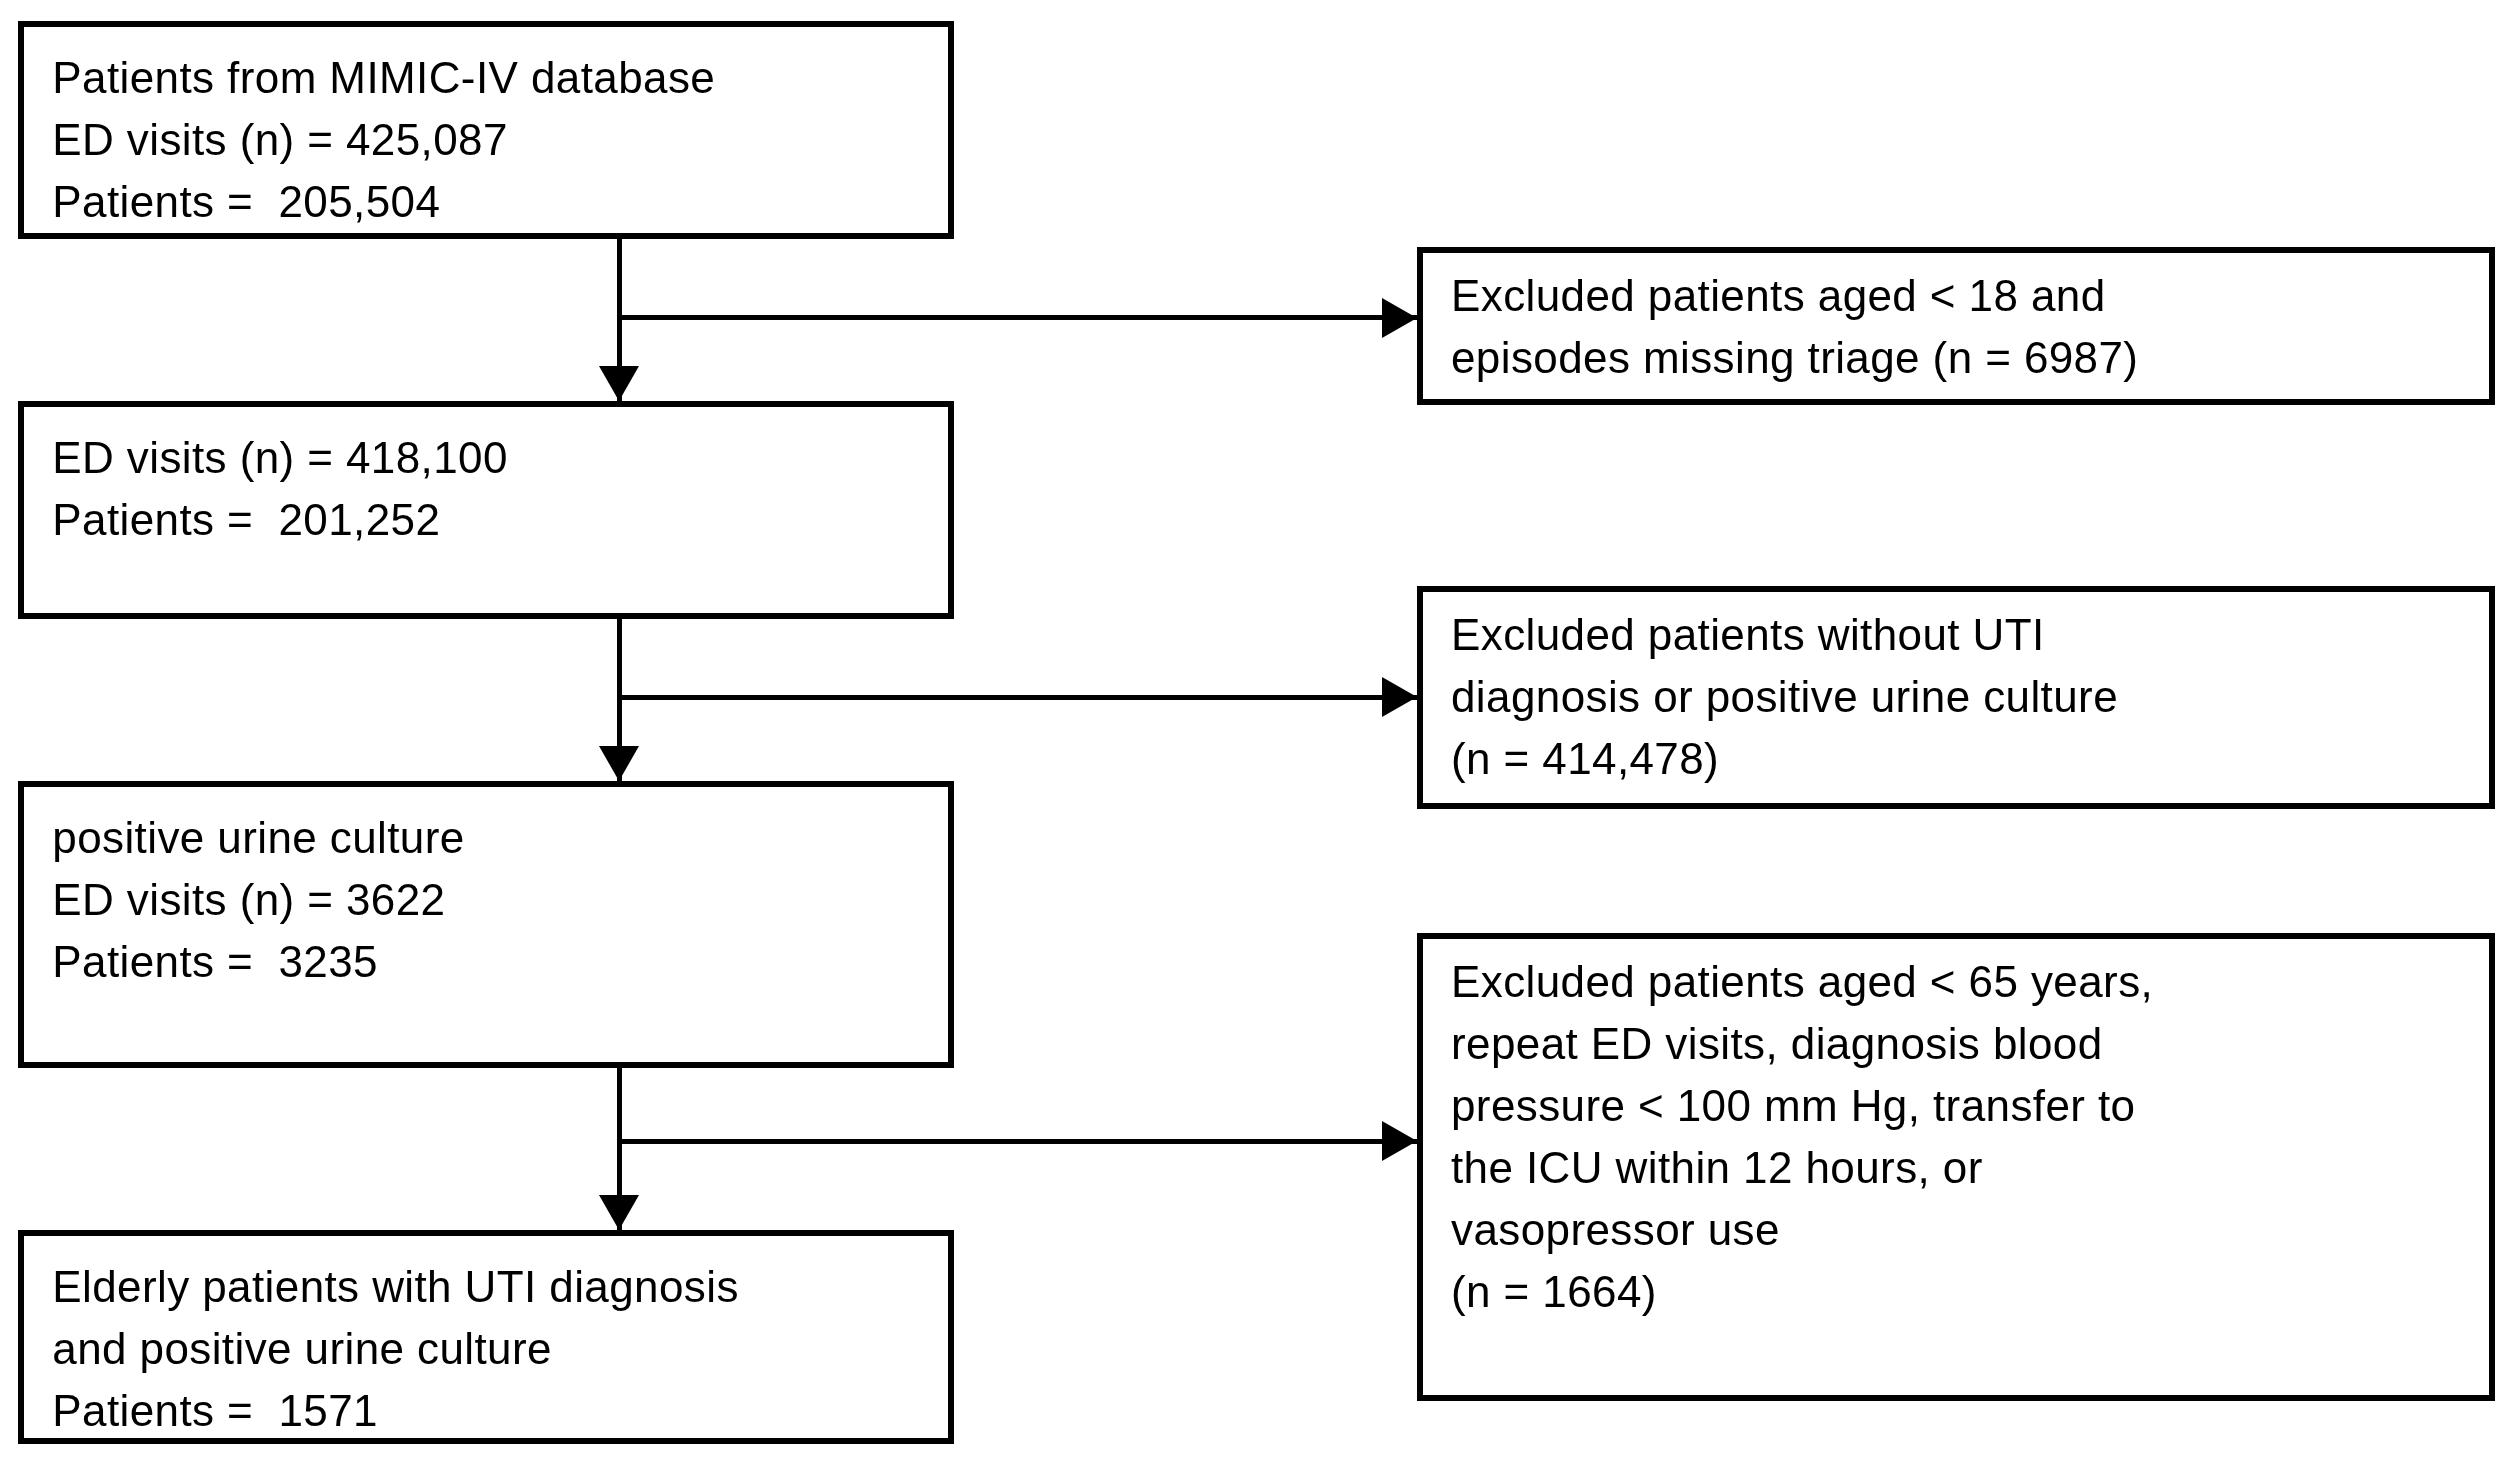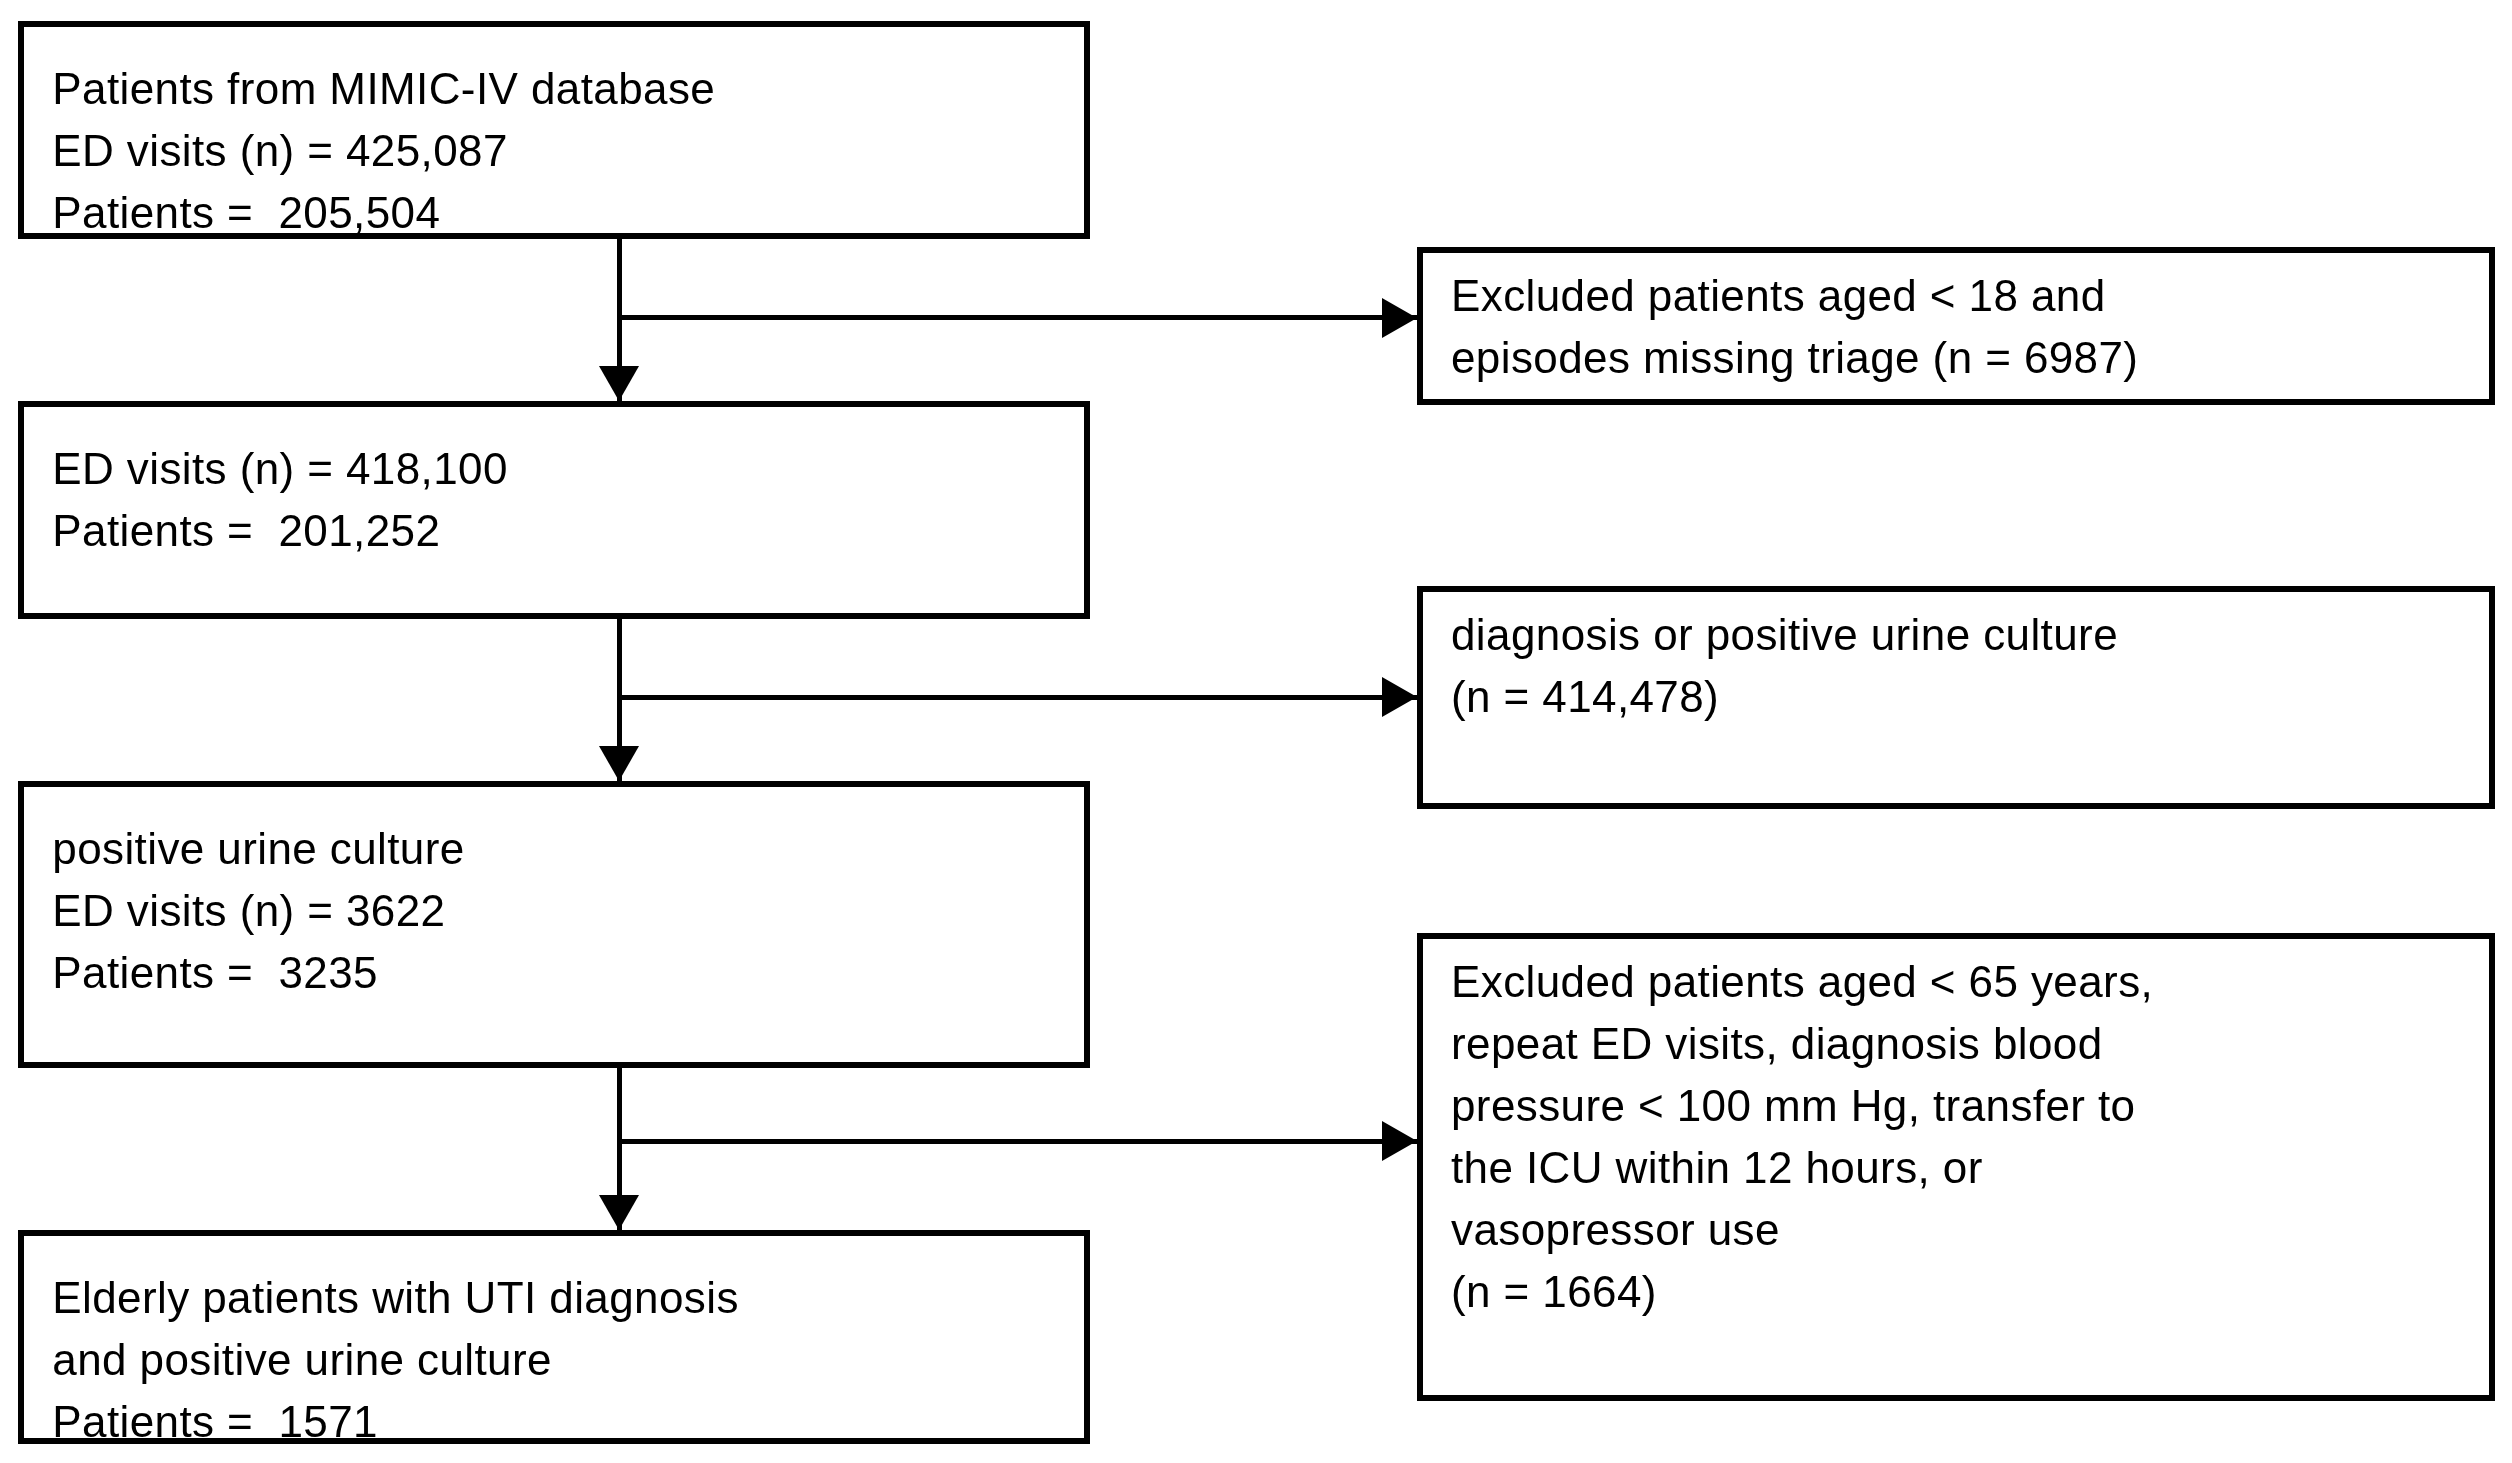--- a/index.html
+++ b/index.html
@@ -22,21 +22,21 @@
     border: 6.6px solid var(--line-color, #000000);
     background: var(--bg-color, #ffffff);
     font-size: 44px;
     line-height: 62px;
     font-weight: 400;
     letter-spacing: 0.4px;
   }
   .box .text-line {
     white-space: pre;      
   }
-  .main  { left: 18.3px;  width: 1072px; padding: 31px 28px; }
+  .main  { left: 18.3px;  width: 936px; padding: 20px 28px; }
   .excl  { left: 1417px; width: 1078px; padding: 11.6px 28px; }
 
   .b1 { top: 21px;   height: 218px; }
   .b2 { top: 401px;  height: 218px; }
   .b3 { top: 781px;  height: 287px; }
   .b4 { top: 1230px; height: 214px; }
 
   .e1 { top: 247px;  height: 158px; }
   .e2 { top: 586px;  height: 223px; }
   .e3 { top: 933px; height: 468px; }
@@ -109,20 +109,21 @@
       <div class="text-line">Elderly patients with UTI diagnosis</div>
       <div class="text-line">and positive urine culture</div>
       <div class="text-line">Patients =  1571</div>
     </div>
 
   <div class="box excl e1">
       <div class="text-line">Excluded patients aged &lt; 18 and</div>
       <div class="text-line">episodes missing triage (n = 6987)</div>
     </div>
   <div class="box excl e2">
+      <div class="text-line">Excluded patients without UTI</div>
       <div class="text-line">diagnosis or positive urine culture</div>
       <div class="text-line">(n = 414,478)</div>
     </div>
   <div class="box excl e3">
       <div class="text-line">Excluded patients aged &lt; 65 years,</div>
       <div class="text-line">repeat ED visits, diagnosis blood</div>
       <div class="text-line">pressure &lt; 100 mm Hg, transfer to</div>
       <div class="text-line">the ICU within 12 hours, or</div>
       <div class="text-line">vasopressor use</div>
       <div class="text-line">(n = 1664)</div>

